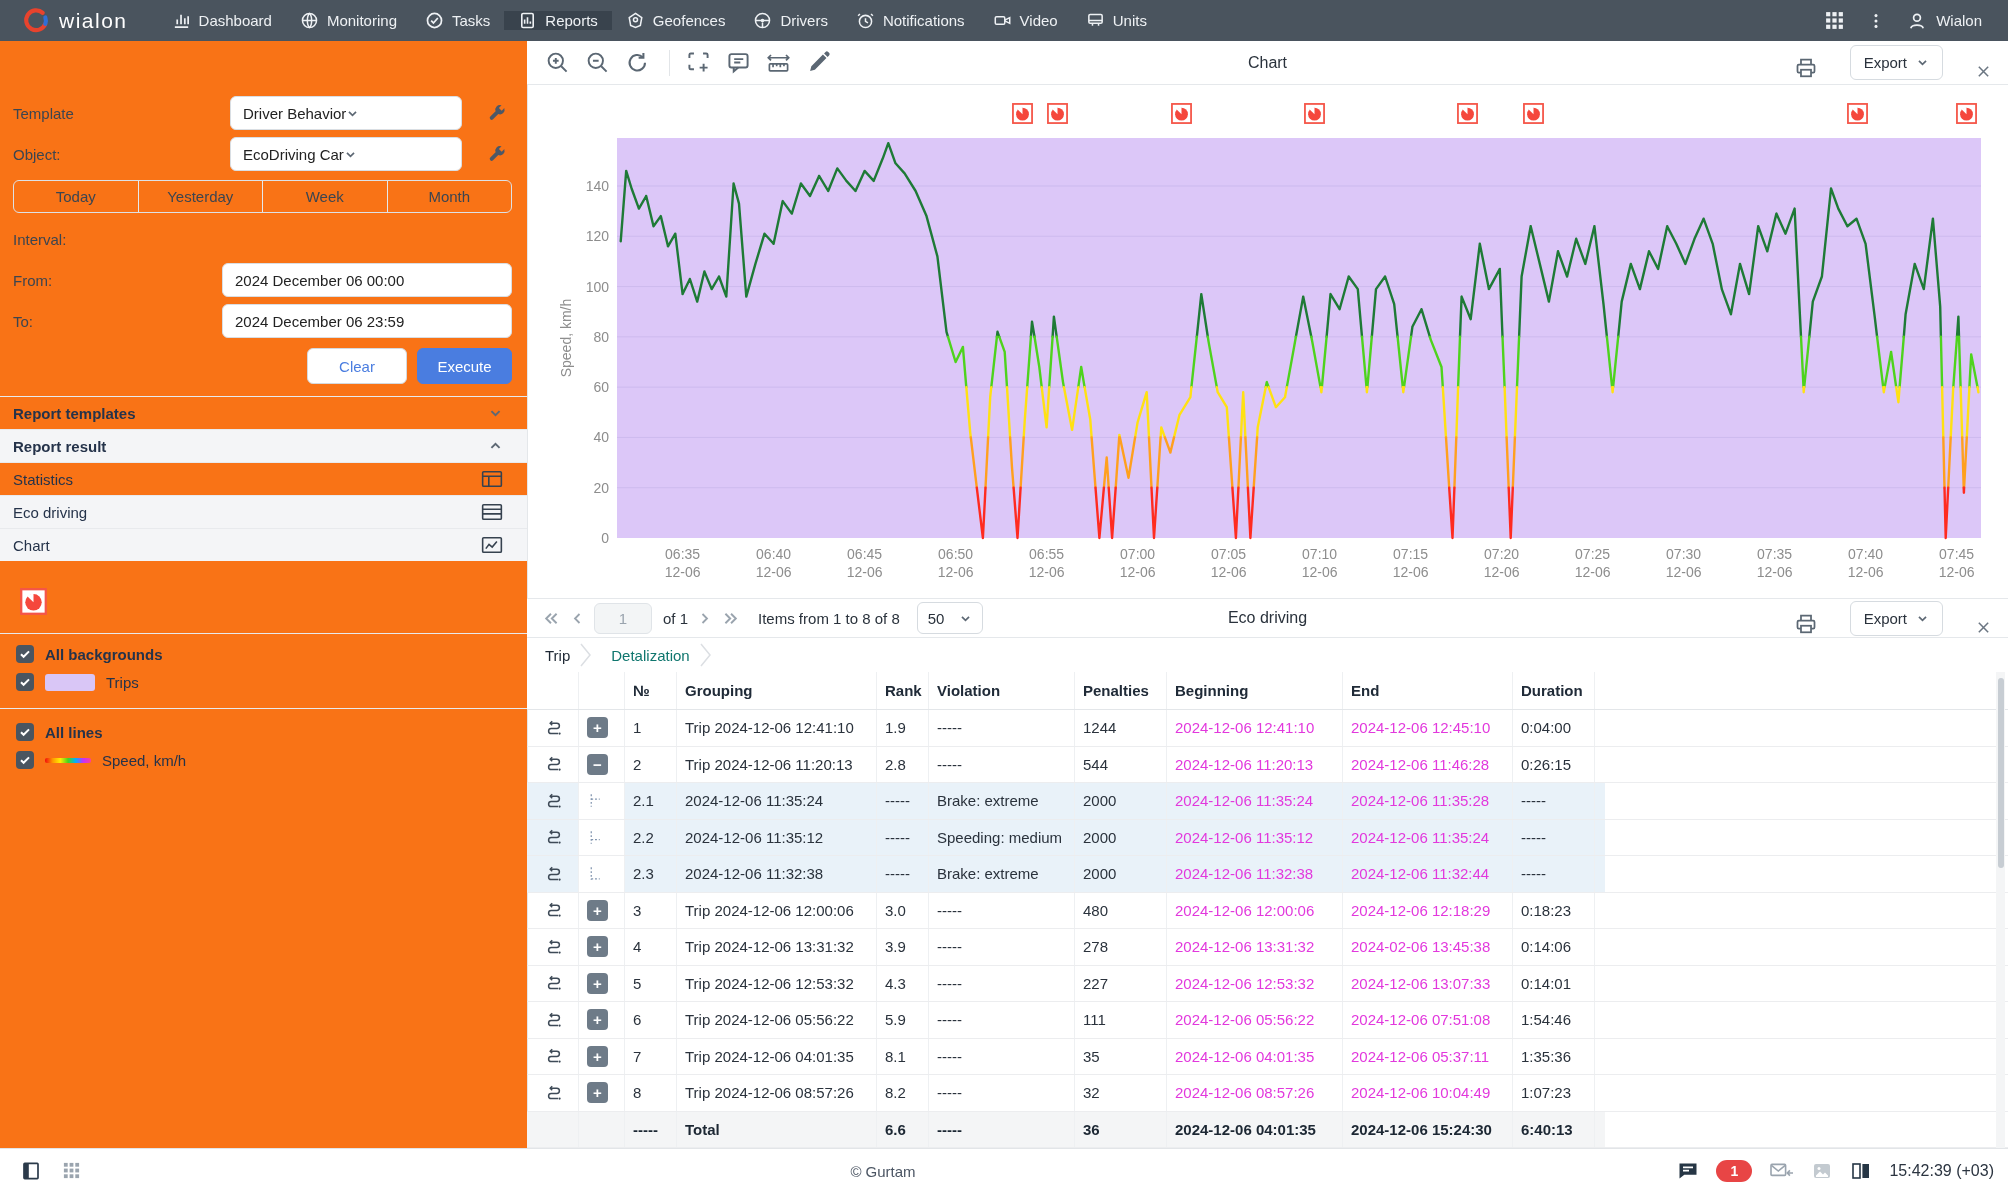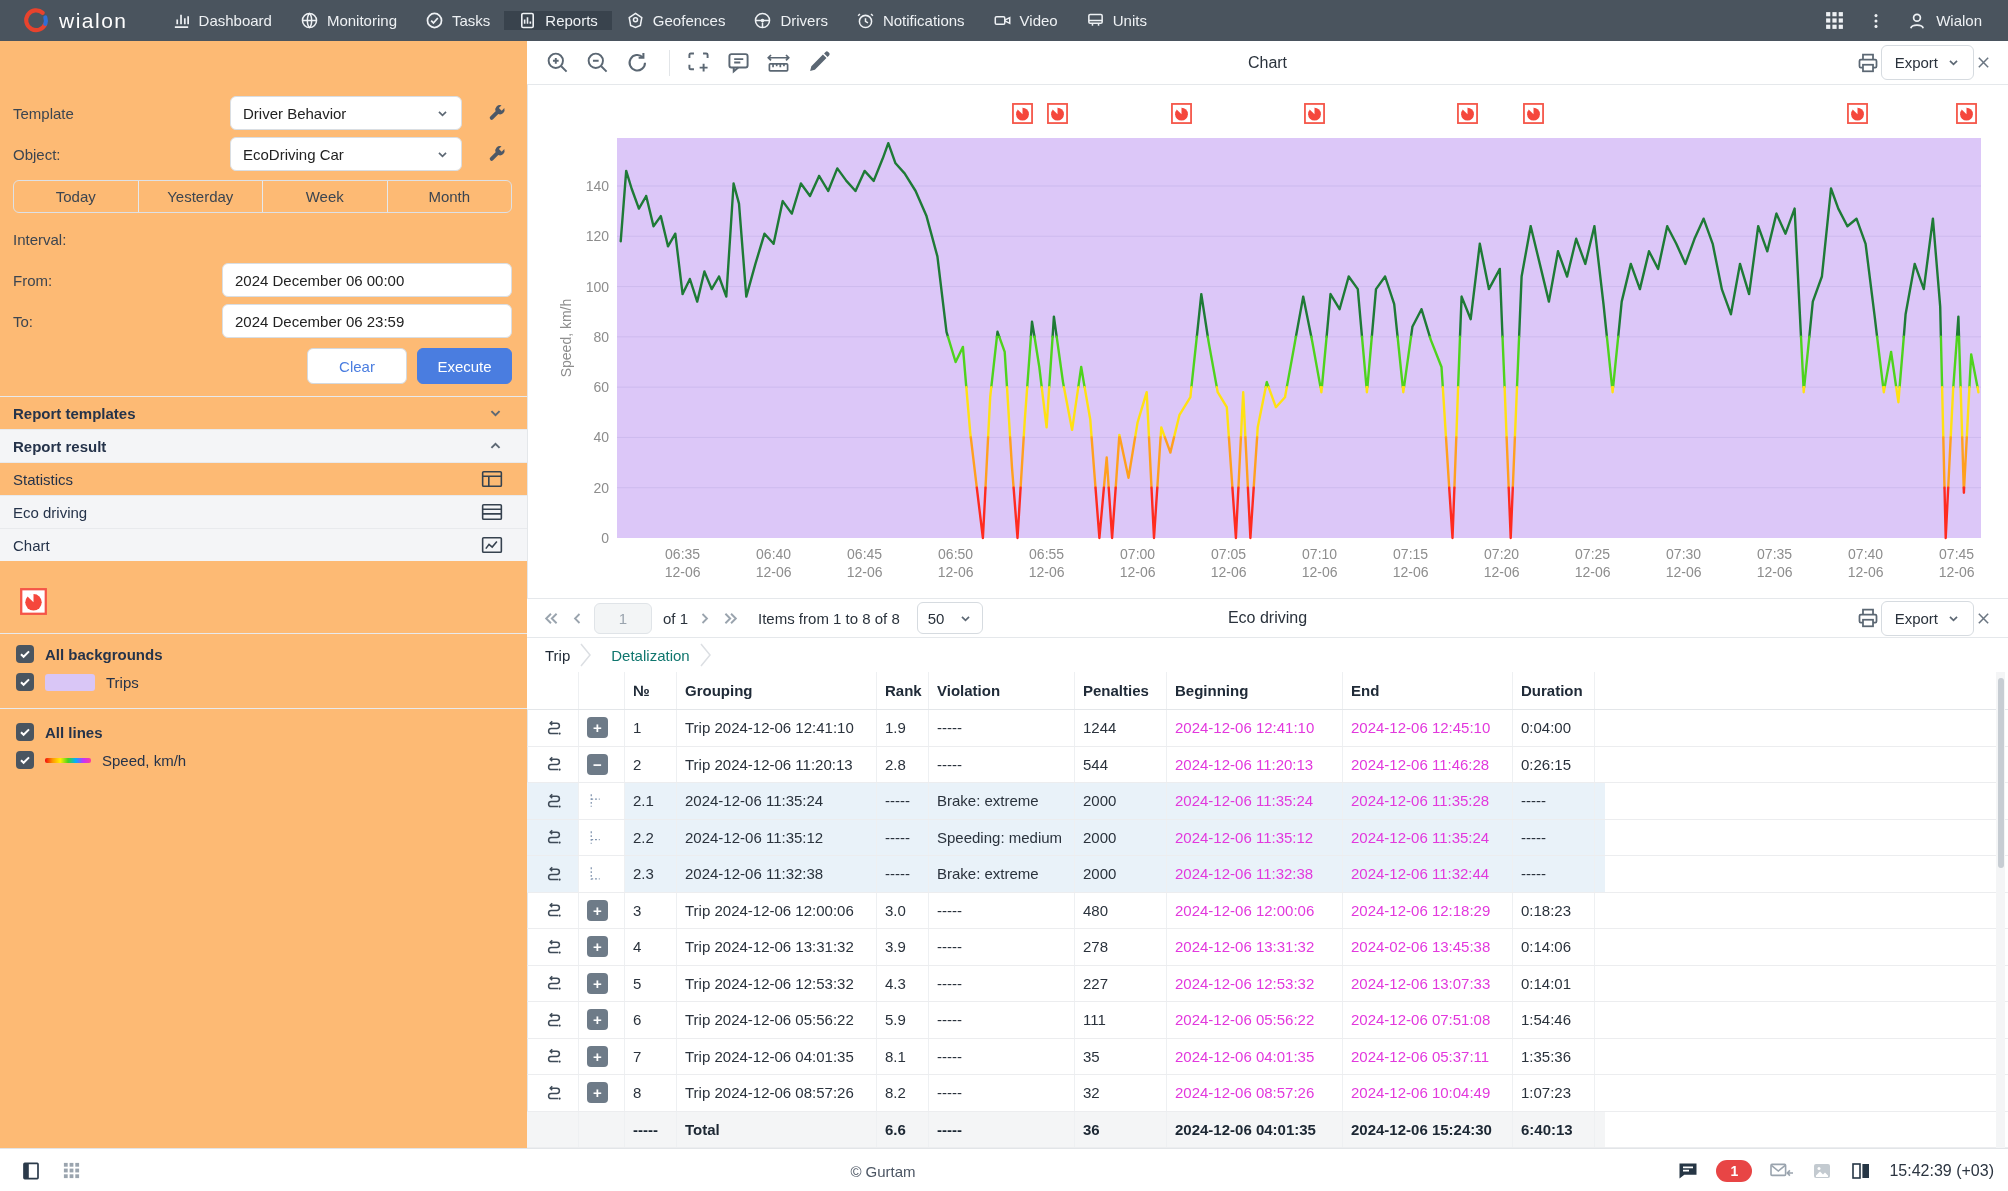--- a/index.html
+++ b/index.html
@@ -15,24 +15,24 @@
   .brand-text{font-size:21px;color:#fff;letter-spacing:1.5px}
   .nav-items{display:flex;height:41px;align-items:center}
   .nav-item{display:flex;align-items:center;gap:8px;padding:0 14px;color:#eef1f4;font-size:15px;cursor:pointer}
   .nav-item.active{background:#39434d}
   .nav-item .icon{width:19px;height:19px;color:#eef1f4}
   .nav-right{margin-left:auto;display:flex;align-items:center;gap:22px;padding-right:26px;color:#eef1f4}
   .nav-right .icon{width:20px;height:20px;color:#eef1f4;cursor:pointer}
   .nav-user{display:flex;align-items:center;gap:9px;font-size:15px;cursor:pointer}
 
   
-  .sidebar{position:absolute;left:0;top:41px;width:527px;height:1107px;background:#fdba74;border-right:1px solid #e4e7ea}
+  .sidebar{position:absolute;left:0;top:41px;width:527px;height:1107px;background:#f97316;border-right:1px solid #e4e7ea}
   .fld-label{position:absolute;left:13px;font-size:15px;color:#3c4550}
   .sel,.inp{position:absolute;box-sizing:border-box;height:34px;border:1px solid #d9dee3;border-radius:6px;
-    background:#fff;display:flex;align-items:center;justify-content:space-between;padding:0 12px;font-size:15px;color:#222;cursor:pointer}
+    background:#fff;display:flex;align-items:center;padding:0 12px;font-size:15px;color:#222;cursor:pointer}
   .inp{cursor:text}
   .chev-ic{width:13px;height:13px;color:#5d6874}
   .wrench{position:absolute;width:20px;height:20px;color:#4d5866;cursor:pointer}
   .seg{position:absolute;left:13px;top:139px;width:499px;height:33px;border:1px solid #dde1e6;border-radius:6px;display:flex;box-sizing:border-box;overflow:hidden}
   .seg-item{flex:1;display:flex;align-items:center;justify-content:center;font-size:15px;color:#3c4550;border-right:1px solid #e6e9ec;cursor:pointer}
   .seg-item:last-child{border-right:none}
   .btn{position:absolute;box-sizing:border-box;height:36px;border-radius:6px;display:flex;align-items:center;justify-content:center;font-size:15px;cursor:pointer}
   .btn-clear{border:1px solid #d4d9de;color:#4a7de0;background:#fff}
   .btn-exec{background:#4a7de0;color:#fff;border:1px solid #4a7de0}
   .sections{position:absolute;left:0;top:355px;width:527px}
@@ -46,21 +46,21 @@
   .cbx{width:18px;height:18px;border-radius:4px;background:#4a5560;display:flex;align-items:center;justify-content:center;flex:none}
   .cbx svg{width:12px;height:12px}
   .cbx-label{font-size:15px;color:#25334a}
   .cbx-label.bold{font-weight:700}
   .swatch-fill{width:50px;height:17px;border-radius:3px}
   .swatch-grad{width:46px;height:5px;border-radius:2px;background:linear-gradient(90deg,#f30c0c,#ff9800,#ffee00,#47d41e,#00b0ff,#c630fb,#ff3d9a)}
 
   
   .panel-head{position:absolute;background:#fff;display:flex;align-items:center;box-sizing:border-box}
   .head-title{position:absolute;left:50%;transform:translateX(-50%);font-size:16px;color:#2a323c}
-  .head-right{position:absolute;right:16px;display:flex;align-items:center;gap:1px}
+  .head-right{position:absolute;right:16px;display:flex;align-items:flex-end;gap:32px}
   .tool{width:25px;height:25px;color:#5b6773;cursor:pointer;margin-right:15px}
   .tool-sep{width:1px;height:26px;background:#e2e5e8;margin:0 16px 0 4px}
   .print-ic{width:24px;height:24px;color:#5b6773;cursor:pointer}
   .close-ic{width:17px;height:17px;color:#6b7682;cursor:pointer}
   .export-btn{display:flex;align-items:center;gap:9px;border:1px solid #d6dbe0;border-radius:6px;height:33px;padding:0 13px;font-size:15px;color:#2a323c;background:#fff;cursor:pointer}
 
   
   #chart-svg{position:absolute;left:527px;top:85px}
   .viol-row{position:absolute;left:617px;top:103px;width:1364px;height:22px}
   .viol{position:absolute;width:21px;height:21px;cursor:pointer}

